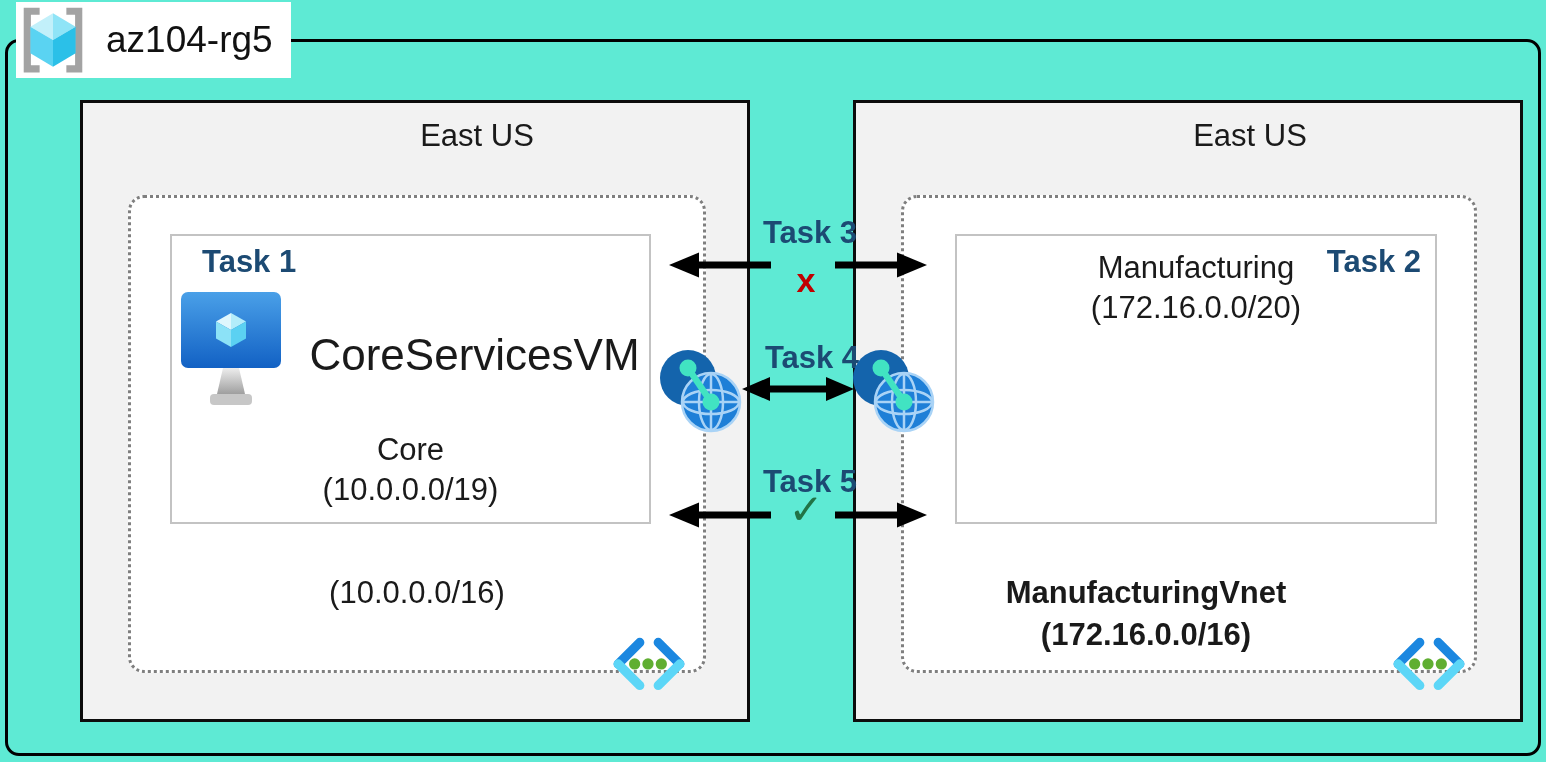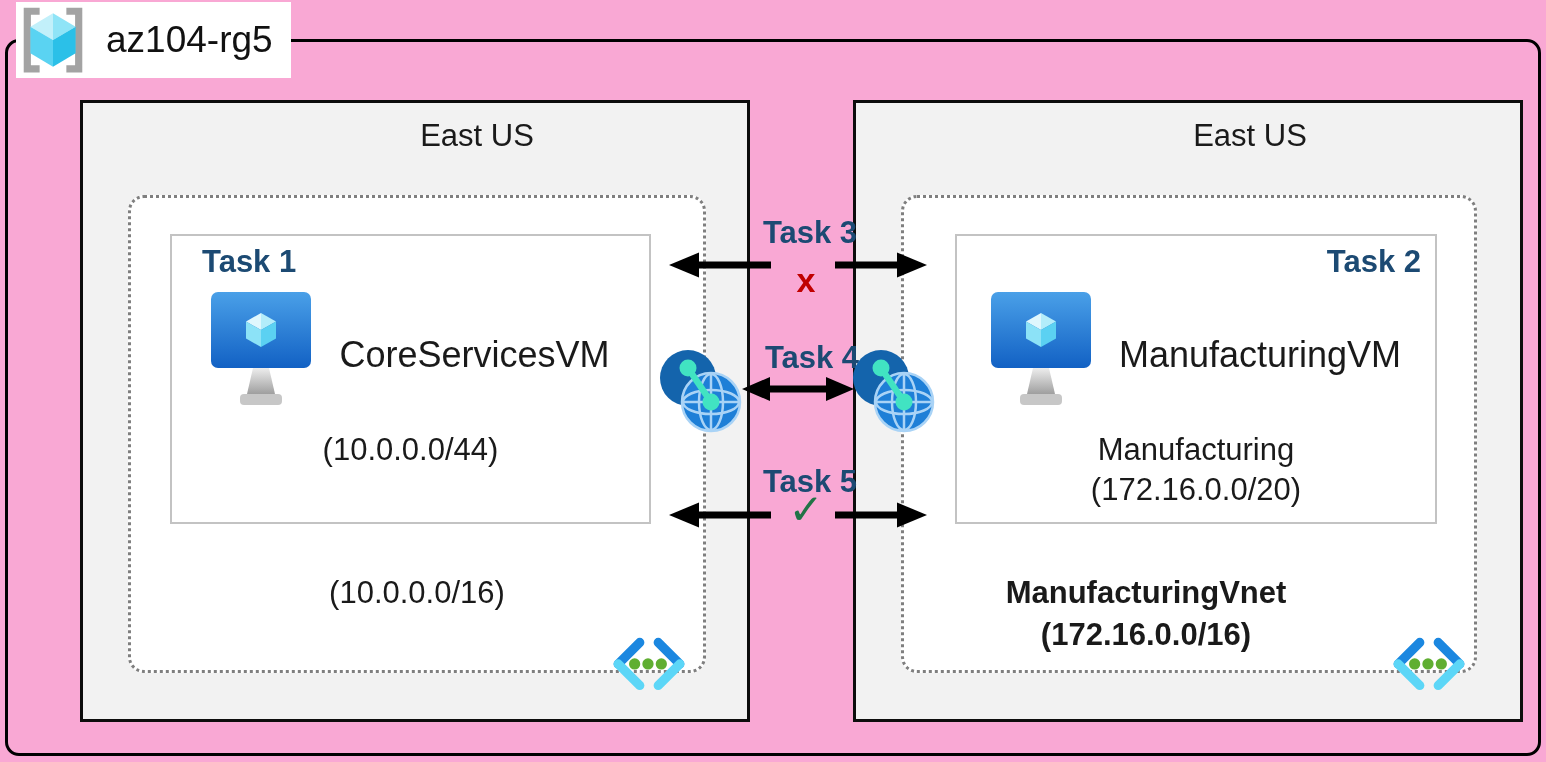--- a/index.html
+++ b/index.html
@@ -1,17 +1,17 @@
 <!DOCTYPE html>
 <html><head>
 <meta charset="utf-8">
 <style>
   html,body{margin:0;padding:0;background:#fff;}
   .canvas{
-    position:relative;width:1546px;height:762px;background:#f9a8d4;
+    position:relative;width:1546px;height:762px;background:#5eead4;
     font-family:"Liberation Sans","DejaVu Sans",sans-serif;color:#1a1a1a;
     overflow:hidden;
   }
   .outer-border{
     position:absolute;left:5px;top:39px;width:1536px;height:717px;
     border:3px solid #000;border-radius:14px;box-sizing:border-box;z-index:0;
   }
   .rg-header{
     position:absolute;left:16px;top:2px;height:76px;display:flex;align-items:center;
     gap:16px;background:#ffffff;padding-right:18px;z-index:3;
@@ -36,21 +36,21 @@
   .subnet-box{
     position:absolute;top:234px;height:290px;background:#ffffff;
     border:2px solid #c3c3c3;box-sizing:border-box;z-index:3;
   }
   .subnet-left{left:170px;width:481px;}
   .subnet-right{left:955px;width:482px;}
   .task-label{font-size:31px;font-weight:bold;color:#1c4a73;position:absolute;top:8px;}
   .task-tl{left:30px;}
   .task-tr{right:14px;}
   .vm-row{display:flex;align-items:center;justify-content:center;gap:28px;margin-top:56px;}
-  .vm-name{font-size:36px;color:#1a1a1a;}
+  .vm-name{font-size:44px;color:#1a1a1a;}
   .subnet-caption{margin-top:12px;text-align:center;font-size:31px;line-height:40px;color:#1a1a1a;}
   .vnet-caption{
     position:absolute;top:572px;text-align:center;font-size:31px;line-height:42px;
     color:#1a1a1a;z-index:3;
   }
   .vnet-caption-left{left:128px;width:578px;}
   .vnet-caption-right{left:858px;width:576px;font-weight:bold;}
   .vnet-icon{position:absolute;z-index:4;}
   .vnet-icon-left{left:610px;top:634px;}
   .vnet-icon-right{left:1390px;top:634px;}
@@ -111,38 +111,27 @@
         <polygon points="50,21 35,29.5 50,38" fill="#dff7fd"></polygon>
         <polygon points="50,21 65,29.5 50,38" fill="#b4edfa"></polygon>
         <polygon points="35,29.5 35,46.5 50,55 50,38" fill="#8ce2f7"></polygon>
         <polygon points="65,29.5 65,46.5 50,55 50,38" fill="#5bd1f2"></polygon>
         <polygon points="42,76 58,76 64,102 36,102" fill="url(#std1)"></polygon>
         <rect x="29" y="102" width="42" height="11" rx="4" fill="#c7c7c7"></rect>
       </svg>
       <span class="vm-name">CoreServicesVM</span>
     </div>
     <div class="subnet-caption">
-      <div>(10.0.0.0/44)</div>
+      <div>Core</div>
+      <div>(10.0.0.0/19)</div>
     </div>
   </div>
 
   <div class="subnet-box subnet-right">
     <div class="task-label task-tr">Task 2</div>
-    <div class="vm-row">
-      <svg width="100" height="126" viewBox="0 0 100 126">
-        <rect x="0" y="0" width="100" height="76" rx="7" fill="url(#scr1)"></rect>
-        <polygon points="50,21 35,29.5 50,38" fill="#dff7fd"></polygon>
-        <polygon points="50,21 65,29.5 50,38" fill="#b4edfa"></polygon>
-        <polygon points="35,29.5 35,46.5 50,55 50,38" fill="#8ce2f7"></polygon>
-        <polygon points="65,29.5 65,46.5 50,55 50,38" fill="#5bd1f2"></polygon>
-        <polygon points="42,76 58,76 64,102 36,102" fill="url(#std1)"></polygon>
-        <rect x="29" y="102" width="42" height="11" rx="4" fill="#c7c7c7"></rect>
-      </svg>
-      <span class="vm-name">ManufacturingVM</span>
-    </div>
     <div class="subnet-caption">
       <div>Manufacturing</div>
       <div>(172.16.0.0/20)</div>
     </div>
   </div>
 
   <div class="vnet-caption vnet-caption-left">
     <div>(10.0.0.0/16)</div>
   </div>
   <div class="vnet-caption vnet-caption-right">

